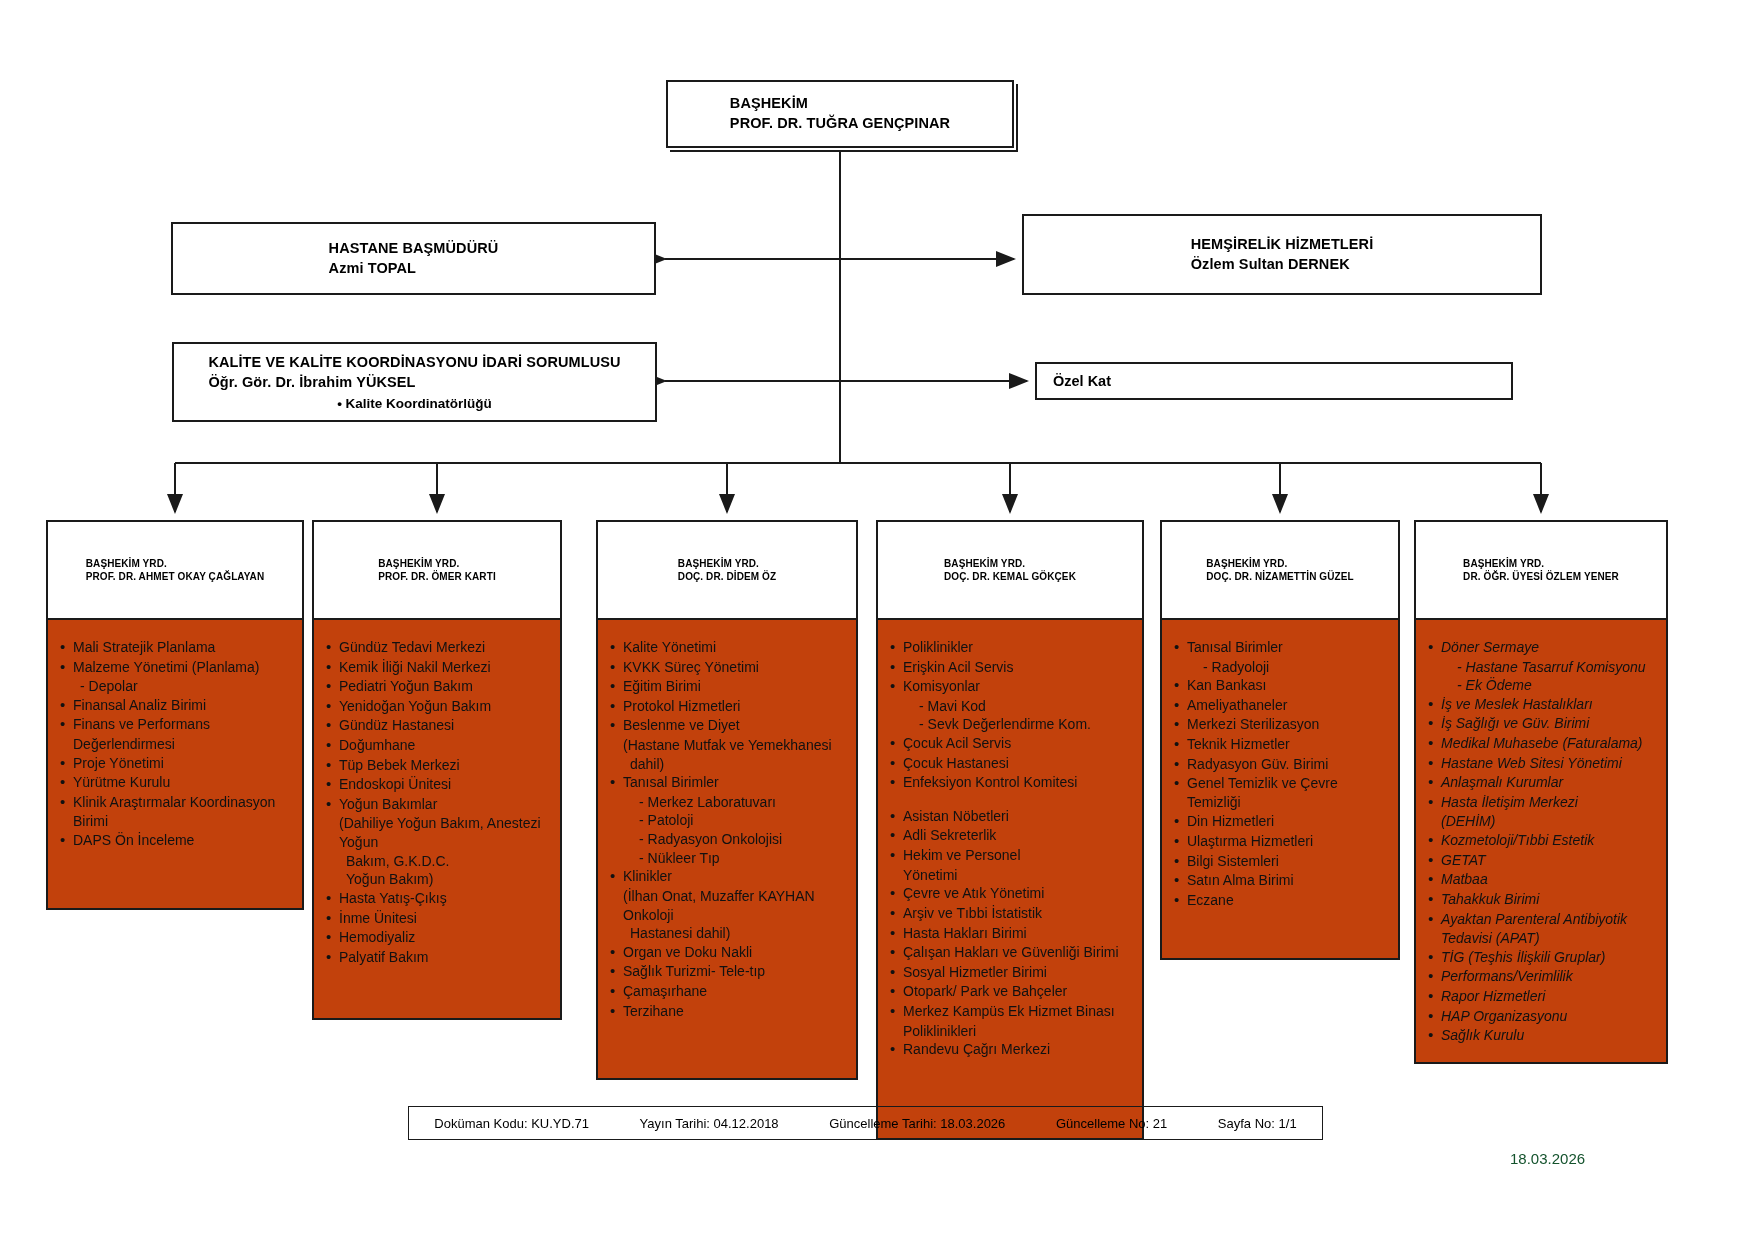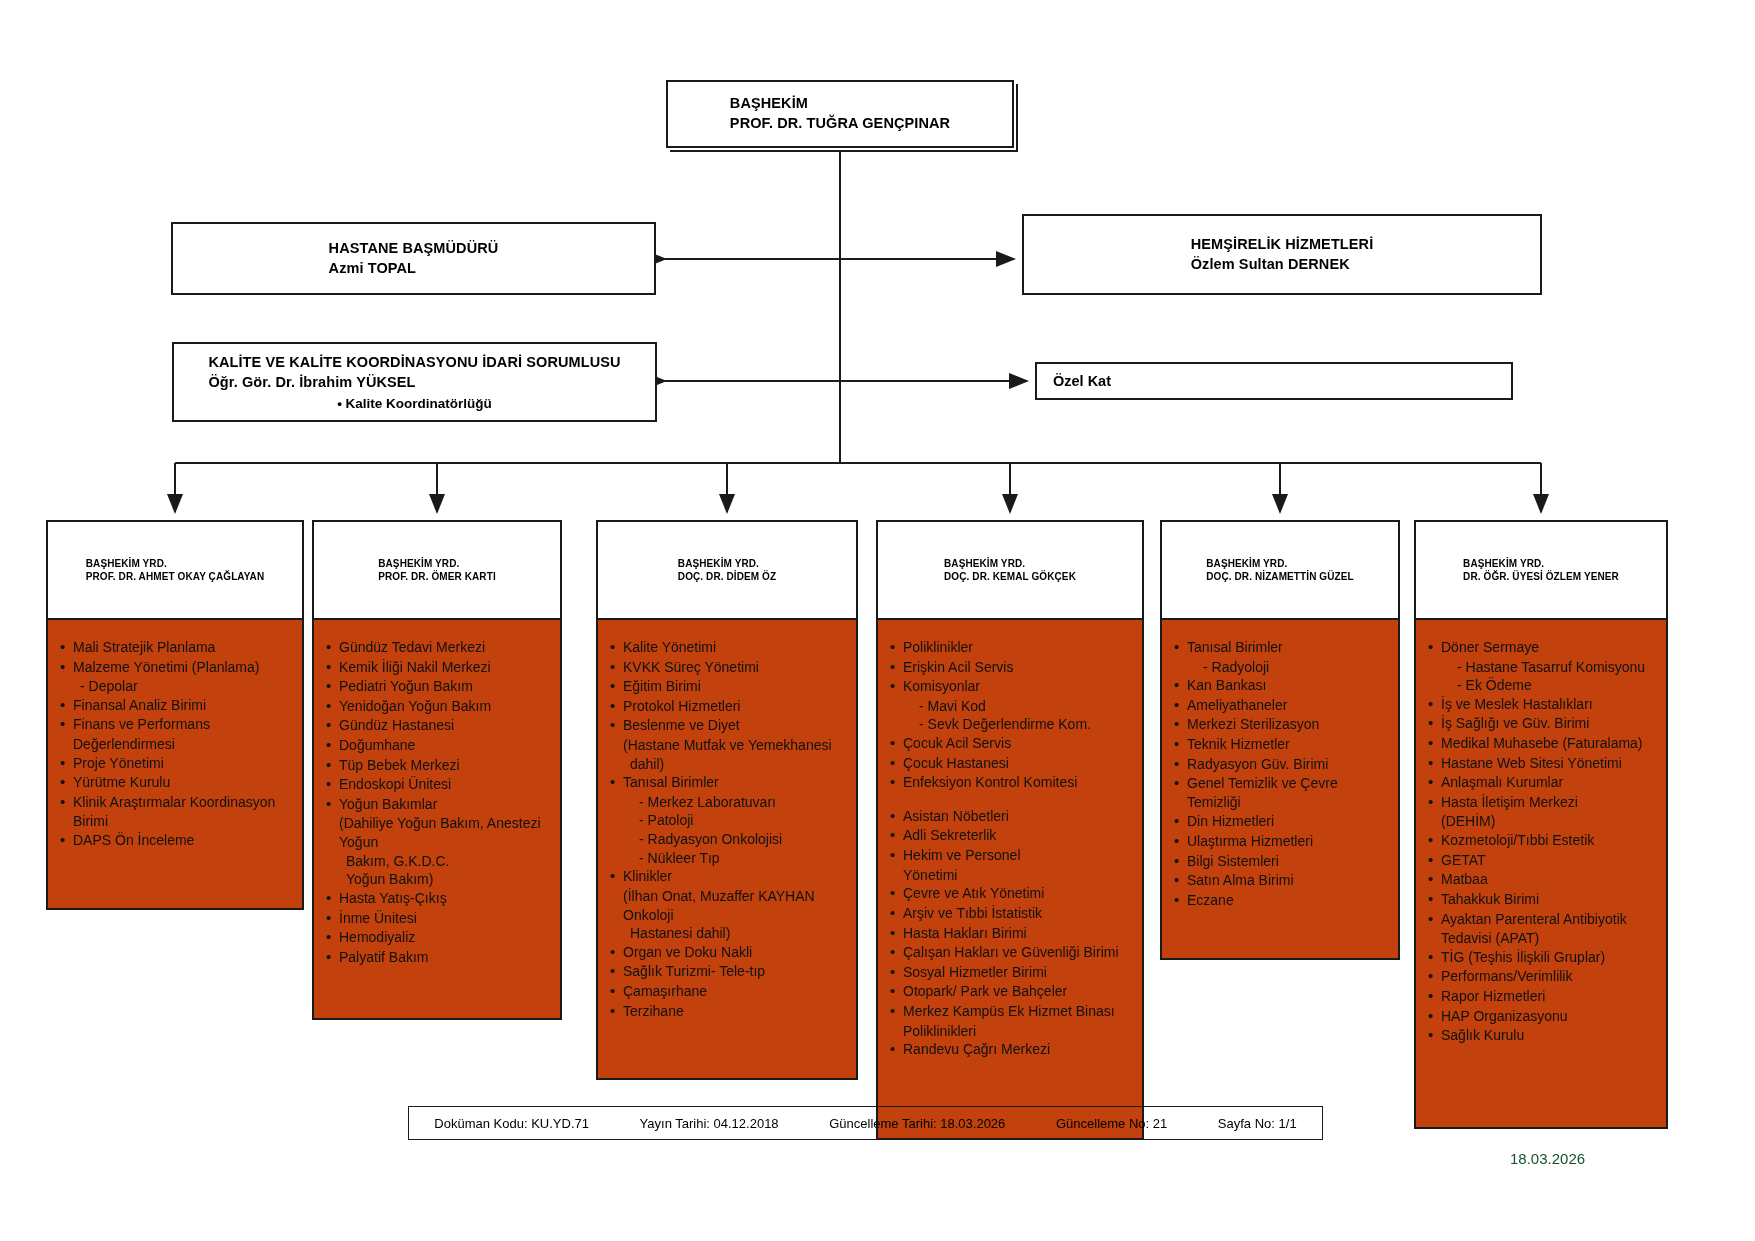--- a/index.html
+++ b/index.html
@@ -107,21 +107,21 @@
   #col1 .col-body { height: 290px; }
   #col2 { left: 312px; top: 520px; width: 250px; }
   #col2 .col-body { height: 400px; }
   #col3 { left: 596px; top: 520px; width: 262px; }
   #col3 .col-body { height: 460px; }
   #col4 { left: 876px; top: 520px; width: 268px; }
   #col4 .col-body { height: 520px; }
   #col5 { left: 1160px; top: 520px; width: 240px; }
   #col5 .col-body { height: 340px; }
   #col6 { left: 1414px; top: 520px; width: 254px; }
-  #col6 .col-body { height: 509px; }
+  #col6 .col-body { height: 444px; font-style: italic; }
 
   
   #wires {
     position: absolute; left: 0; top: 0;
     width: 1755px; height: 1241px;
     pointer-events: none;
   }
 
   
   #footer-bar {

